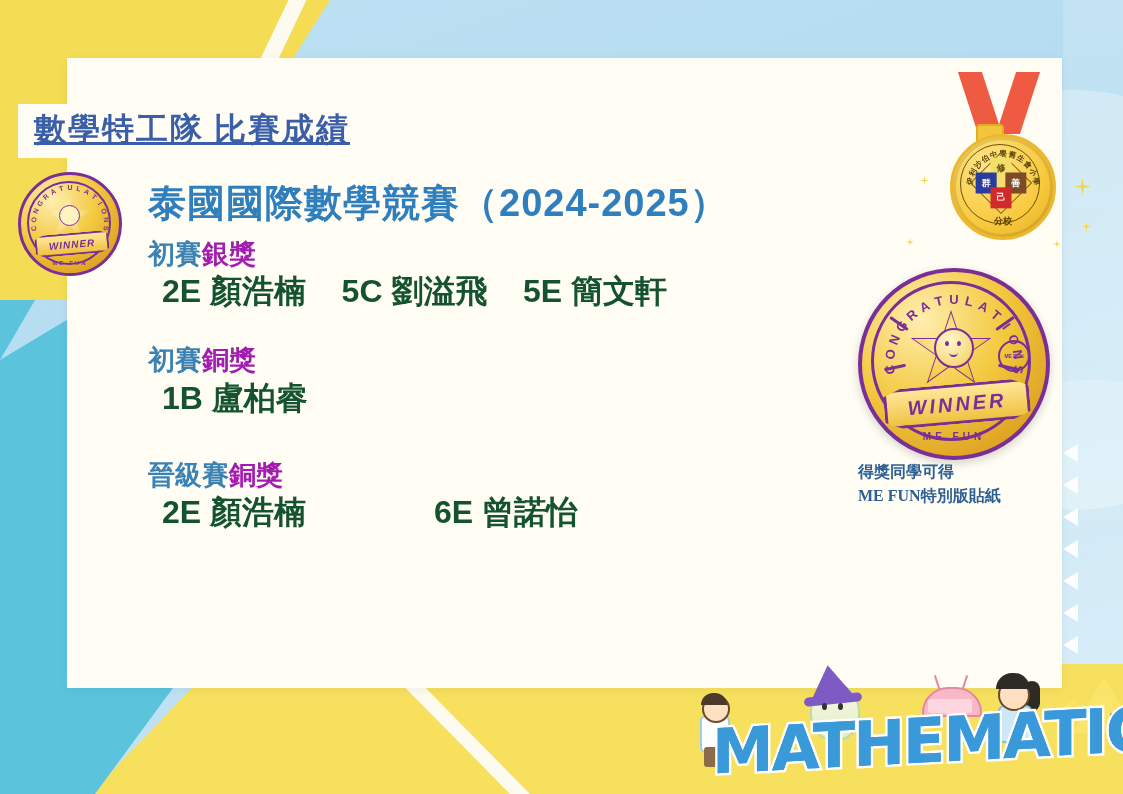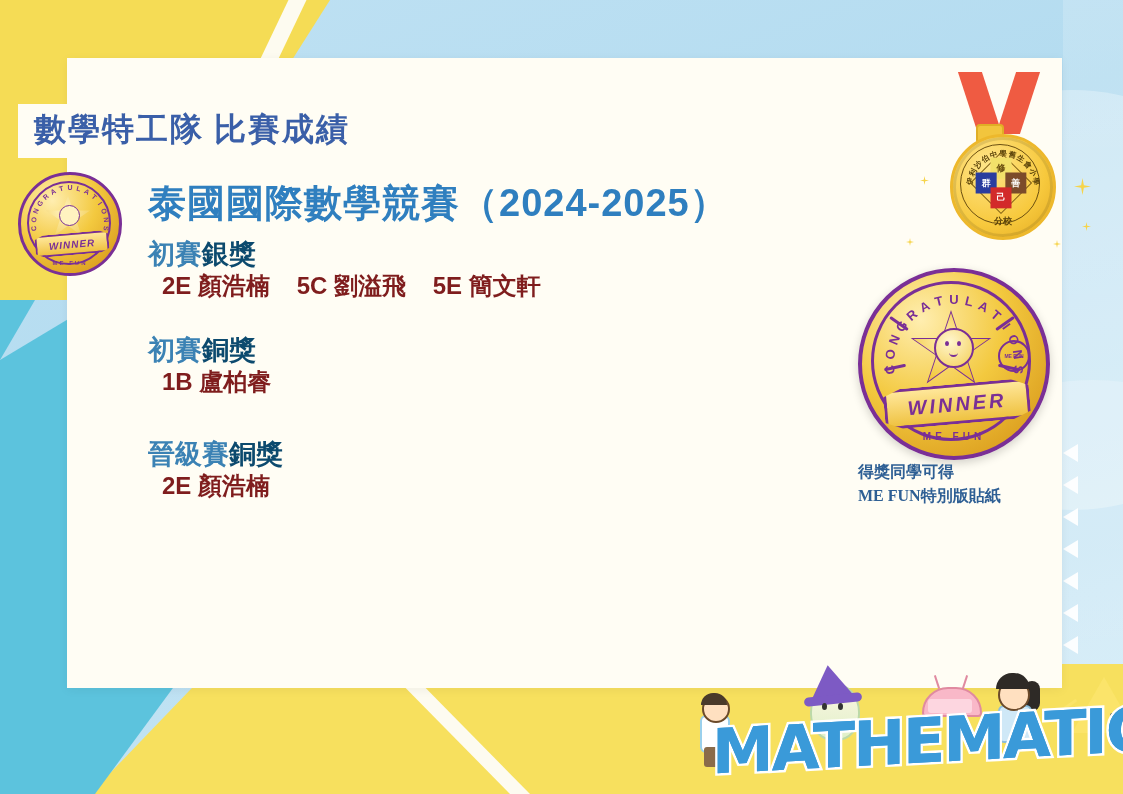--- a/index.html
+++ b/index.html
@@ -79,37 +79,38 @@
   .heading-box{
     position:absolute;left:18px;top:104px;
     background:#fffdf4;
     padding:4px 16px 6px 16px;
     z-index:7;
   }
   .heading-text{
     font-family:"Liberation Serif","DejaVu Serif",serif;
     font-size:32px;font-weight:700;color:#3a5fa8;letter-spacing:2px;
     white-space:nowrap;
+    text-decoration:underline;
   }
 
   
   .content{position:absolute;left:148px;top:180px;width:720px;z-index:6;}
 
   .comp-title{
     font-size:38px;font-weight:700;color:#2f7fbf;letter-spacing:1px;
     line-height:1.25;white-space:nowrap;
   }
   .award-head{
     font-size:27px;font-weight:700;line-height:1.2;
     margin-top:10px;white-space:nowrap;
   }
   .aw-blue{color:#3b82b4;}
-  .aw-orange{color:#0c4a6e;}
+  .aw-orange{color:#a21caf;}
   .name-line{
-    font-size:24px;font-weight:700;color:#7f1d1d;
+    font-size:32px;font-weight:700;color:#14532d;
     line-height:1.32;white-space:pre;padding-left:14px;
   }
   .spacer-sm{height:22px;}
   .spacer-md{height:30px;}
 
   .two-col{display:flex;}
   .two-col .col1{width:258px;}
   .two-col .col2{width:auto;}
 
   
@@ -470,20 +471,21 @@
 
     <div class="spacer-md"></div>
 
     <div class="two-col">
       <div class="col1 award-head">
         <span class="aw-blue">晉級賽</span><span class="aw-orange">銅獎</span>
       </div>
     </div>
     <div class="two-col">
       <div class="col1 name-line">2E 顏浩楠</div>
+      <div class="col2 name-line">6E 曾諾怡</div>
     </div>
   </div>
 
 
   <div class="math-logo">
     <div class="chr c-boy">
       <div class="body"></div>
         <div class="head"></div>
         <div class="hair"></div>
         <div class="legs"></div>

